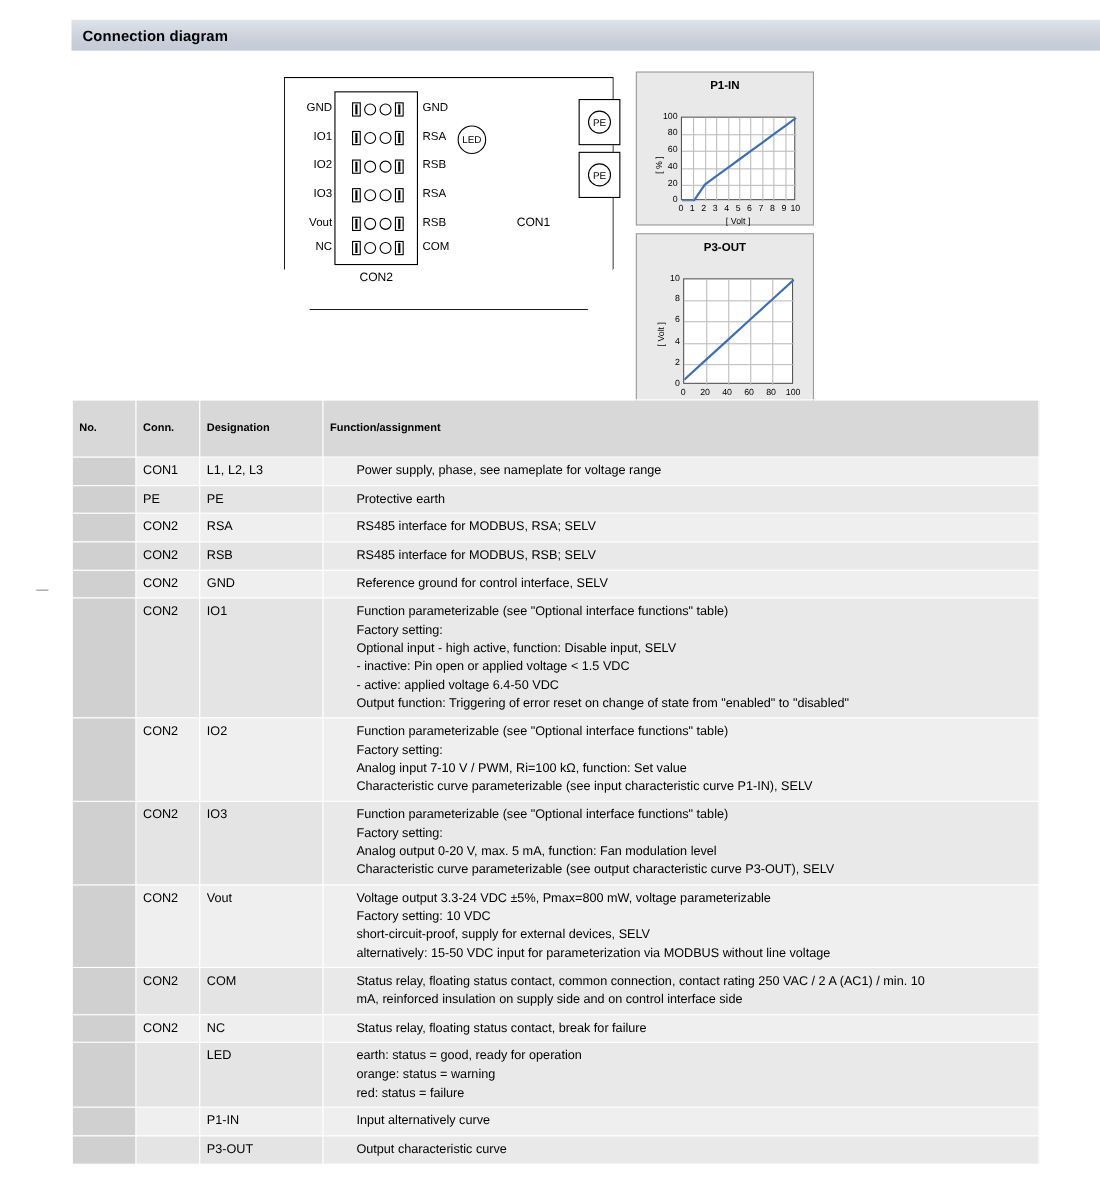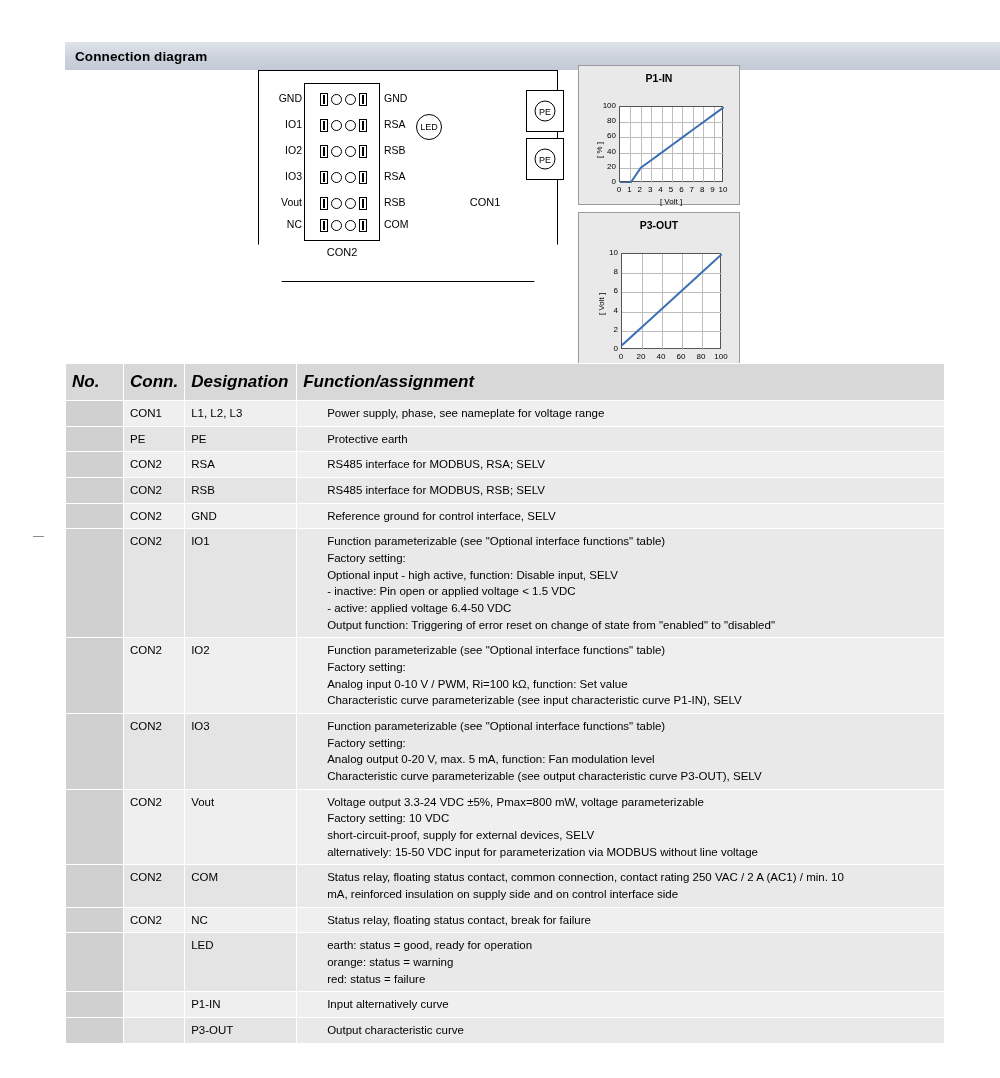--- a/index.html
+++ b/index.html
@@ -18,21 +18,20 @@
   }
 
   
   .section-header {
     position: absolute;
     left: 65px; top: 18px;
     width: 935px; height: 28px;
     background: linear-gradient(to bottom, #dfe3ea 0%, #ccd2dc 55%, #c3cad6 100%);
     display: flex;
     align-items: center;
-    margin-top: 24px;
   }
   .section-header .title {
     font-size: 13.5px;
     font-weight: bold;
     padding-left: 10px;
     letter-spacing: 0.1px;
   }
 
   
   .diagram-area {
@@ -211,26 +210,25 @@
   table.spec {
     position: absolute;
     left: 65px; top: 363px;
     width: 880px;
     border-collapse: collapse;
     font-size: 11.5px;
   }
   table.spec th {
     background: #d8d8d8;
     border: 1px solid #ffffff;
-    font-size: 17px;
+    font-size: 10px;
     font-weight: bold;
     text-align: left;
-    padding: 8px 6px;
+    padding: 20px 6px;
     vertical-align: top;
-    font-style: italic;
   }
   table.spec td {
     border: 1px solid #ffffff;
     padding: 4px 6px;
     vertical-align: top;
     line-height: 1.45;
   }
   table.spec tr.odd td { background: #efefef; }
   table.spec tr.even td { background: #e4e4e4; }
   table.spec td.c-no   { width: 58px; background: #d0d0d0 !important; }
@@ -468,21 +466,21 @@
             <span class="func-line">Output function: Triggering of error reset on change of state from "enabled" to "disabled"</span>
           </td>
         </tr>
         <tr class="odd">
           <td class="c-no"></td>
           <td class="c-conn">CON2</td>
           <td class="c-desig">IO2</td>
           <td class="c-func">
             <span class="func-line">Function parameterizable (see "Optional interface functions" table)</span>
             <span class="func-line">Factory setting:</span>
-            <span class="func-line">Analog input 0-10 V / PWM, Ri=100 kΩ, function: Set value</span>
+            <span class="func-line">Analog input 7-10 V / PWM, Ri=100 kΩ, function: Set value</span>
             <span class="func-line">Characteristic curve parameterizable (see input characteristic curve P1-IN), SELV</span>
           </td>
         </tr>
         <tr class="even">
           <td class="c-no"></td>
           <td class="c-conn">CON2</td>
           <td class="c-desig">IO3</td>
           <td class="c-func">
             <span class="func-line">Function parameterizable (see "Optional interface functions" table)</span>
             <span class="func-line">Factory setting:</span>

